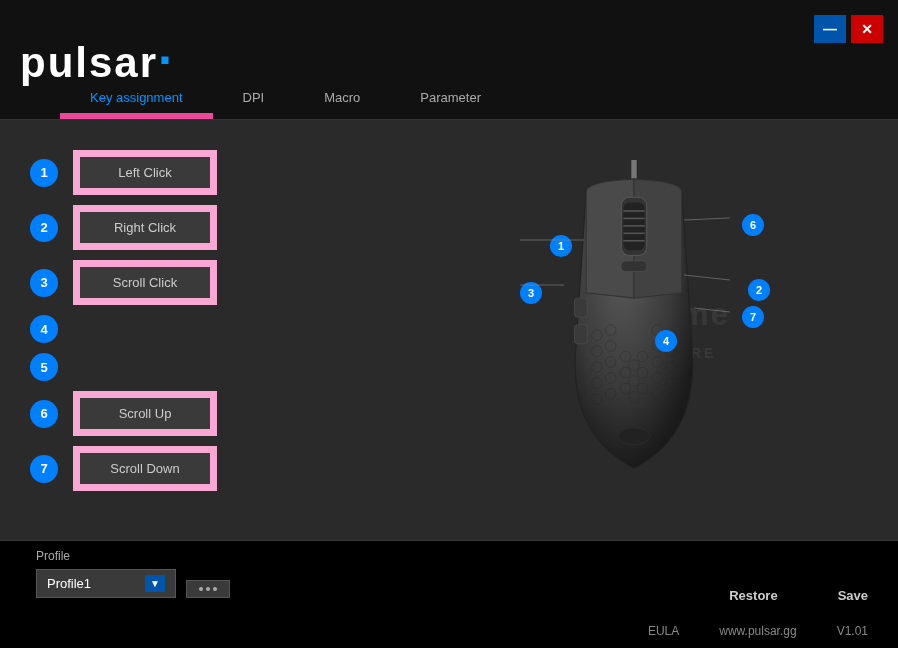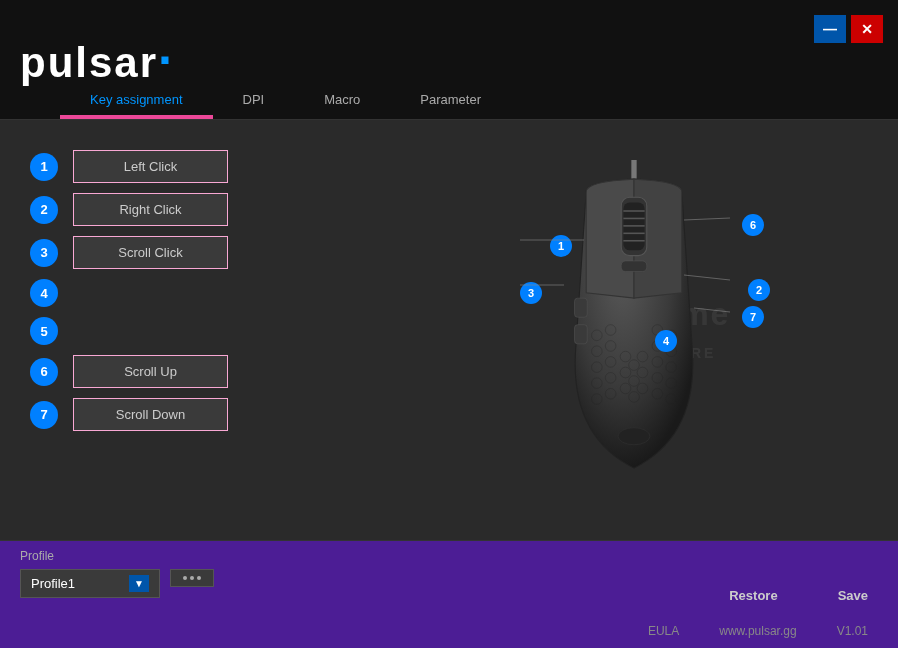--- a/index.html
+++ b/index.html
@@ -54,21 +54,21 @@
     .nav-tab {
       padding: 8px 30px;
       font-size: 13px;
       color: #aaa;
       cursor: pointer;
       border-bottom: 2px solid transparent;
     }
 
     .nav-tab.active {
       color: #0095ff;
-      border-bottom: 4px solid #ec4899;
+      border-bottom: 6px solid #ec4899;
     }
 
     .window-controls {
       position: absolute;
       top: 15px;
       right: 15px;
       display: flex;
       gap: 5px;
     }
 
@@ -126,24 +126,24 @@
       justify-content: center;
       font-size: 13px;
       font-weight: bold;
       color: #fff;
       margin-right: 15px;
       flex-shrink: 0;
     }
 
     .key-btn {
       background: #3a3a3a;
-      border: 1px solid #f9a8d4;
+      border: 7px solid #f9a8d4;
       color: #ccc;
       padding: 8px 0;
-      width: 155px;
+      width: 144px;
       text-align: center;
       font-size: 13px;
       cursor: pointer;
     }
 
     
     .mouse-area {
       flex: 1;
       display: flex;
       align-items: center;
@@ -173,38 +173,38 @@
       display: flex;
       align-items: center;
       justify-content: center;
       font-size: 11px;
       font-weight: bold;
       color: #fff;
     }
 
     
     .bottom-panel {
-      background: #4c1d95;
+      background: #000000;
       height: 108px;
       border-top: 1px solid #333;
       display: flex;
       flex-direction: column;
-      padding: 8px 20px;
+      padding: 8px 36px;
       position: relative;
     }
 
     .profile-label {
       font-size: 12px;
       color: #aaa;
       margin-bottom: 6px;
     }
 
     .profile-row {
       display: flex;
-      align-items: flex-start;
+      align-items: flex-end;
       gap: 10px;
     }
 
     .profile-select {
       background: #3a3a3a;
       border: 1px solid #555;
       color: #fff;
       padding: 5px 10px;
       font-size: 13px;
       display: flex;

